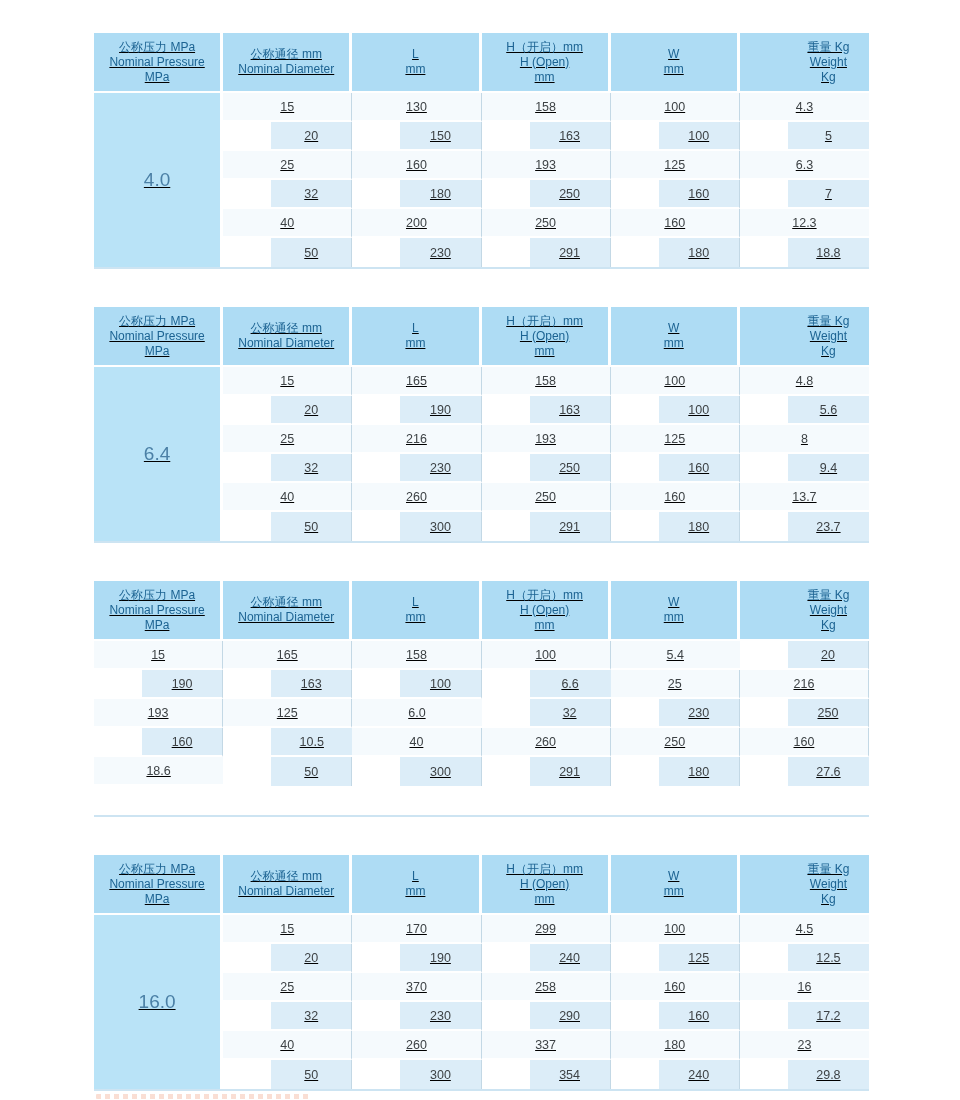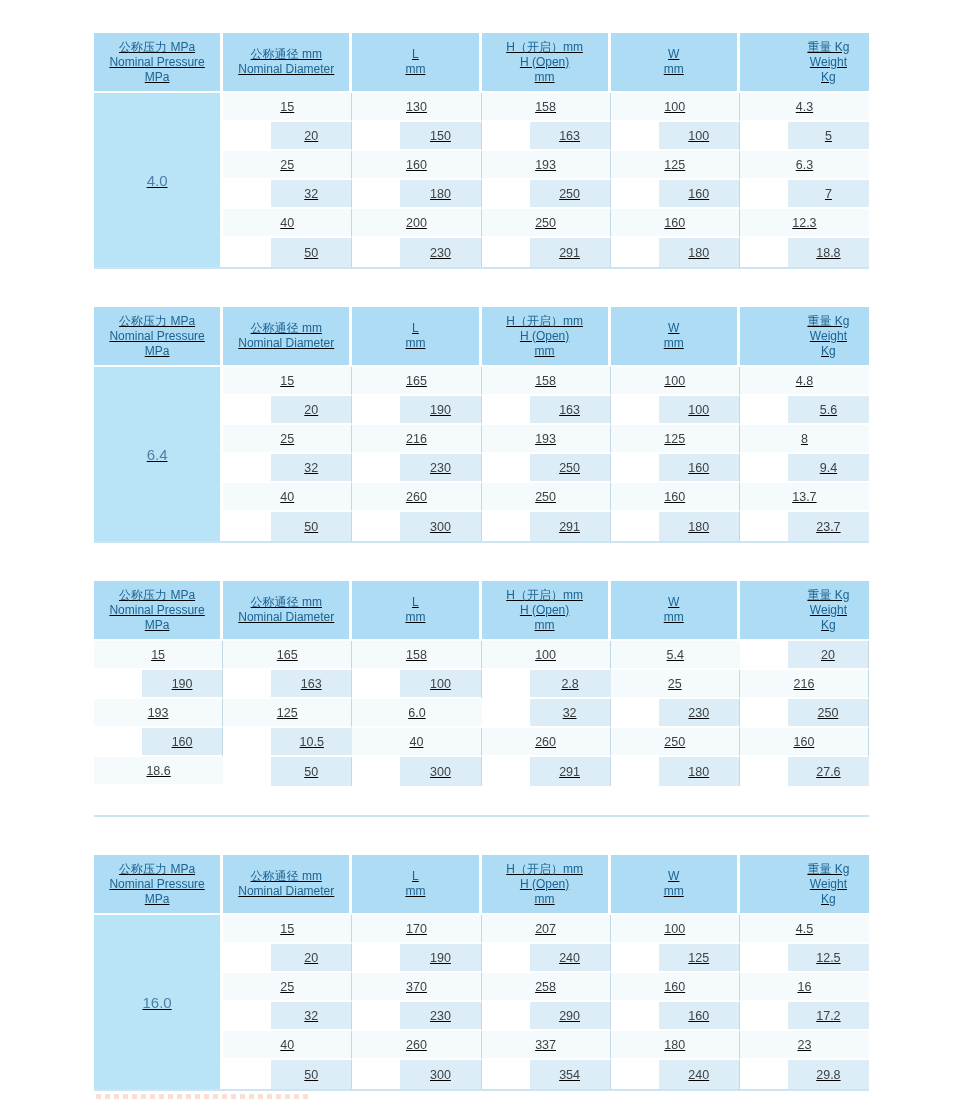--- a/index.html
+++ b/index.html
@@ -35,21 +35,21 @@
     border-right:3px solid #fff;
     border-bottom:2px solid #fff;
     box-sizing:border-box;
     grid-row:1;
   }
   .hcell.last{border-right:none;padding-left:48px;}
   .pcell{
     grid-column:1;grid-row:2 / span 6;
     background:var(--pressure-bg);
     color:var(--pressure-text);
-    font-size:15px;
+    font-size:19px;
     display:flex;align-items:center;justify-content:center;
     border-right:3px solid #fff;
     box-sizing:border-box;
   }
   .dcell{
     color:var(--cell-text);
     font-size:12.5px;
     display:flex;align-items:center;justify-content:center;
     border-right:1px solid var(--col-border);
     border-bottom:2px solid #fff;
@@ -219,21 +219,21 @@
       </div>
       <div class="dcell row-odd">15</div>
       <div class="dcell row-odd">165</div>
       <div class="dcell row-odd">158</div>
       <div class="dcell row-odd">100</div>
       <div class="dcell row-odd lastcol">5.4</div>
       <div class="dcell row-even">20</div>
       <div class="dcell row-even">190</div>
       <div class="dcell row-even">163</div>
       <div class="dcell row-even">100</div>
-      <div class="dcell row-even lastcol">2.8</div>
+      <div class="dcell row-even lastcol">6.6</div>
       <div class="dcell row-odd">25</div>
       <div class="dcell row-odd">216</div>
       <div class="dcell row-odd">193</div>
       <div class="dcell row-odd">125</div>
       <div class="dcell row-odd lastcol">6.0</div>
       <div class="dcell row-even">32</div>
       <div class="dcell row-even">230</div>
       <div class="dcell row-even">250</div>
       <div class="dcell row-even">160</div>
       <div class="dcell row-even lastcol">10.5</div>
@@ -272,21 +272,21 @@
         <div>mm</div>
       </div>
       <div class="hcell last">
         <div>重量 Kg</div>
         <div>Weight</div>
         <div>Kg</div>
       </div>
       <div class="pcell">16.0</div>
       <div class="dcell row-odd">15</div>
       <div class="dcell row-odd">170</div>
-      <div class="dcell row-odd">207</div>
+      <div class="dcell row-odd">299</div>
       <div class="dcell row-odd">100</div>
       <div class="dcell row-odd lastcol">4.5</div>
       <div class="dcell row-even">20</div>
       <div class="dcell row-even">190</div>
       <div class="dcell row-even">240</div>
       <div class="dcell row-even">125</div>
       <div class="dcell row-even lastcol">12.5</div>
       <div class="dcell row-odd">25</div>
       <div class="dcell row-odd">370</div>
       <div class="dcell row-odd">258</div>

